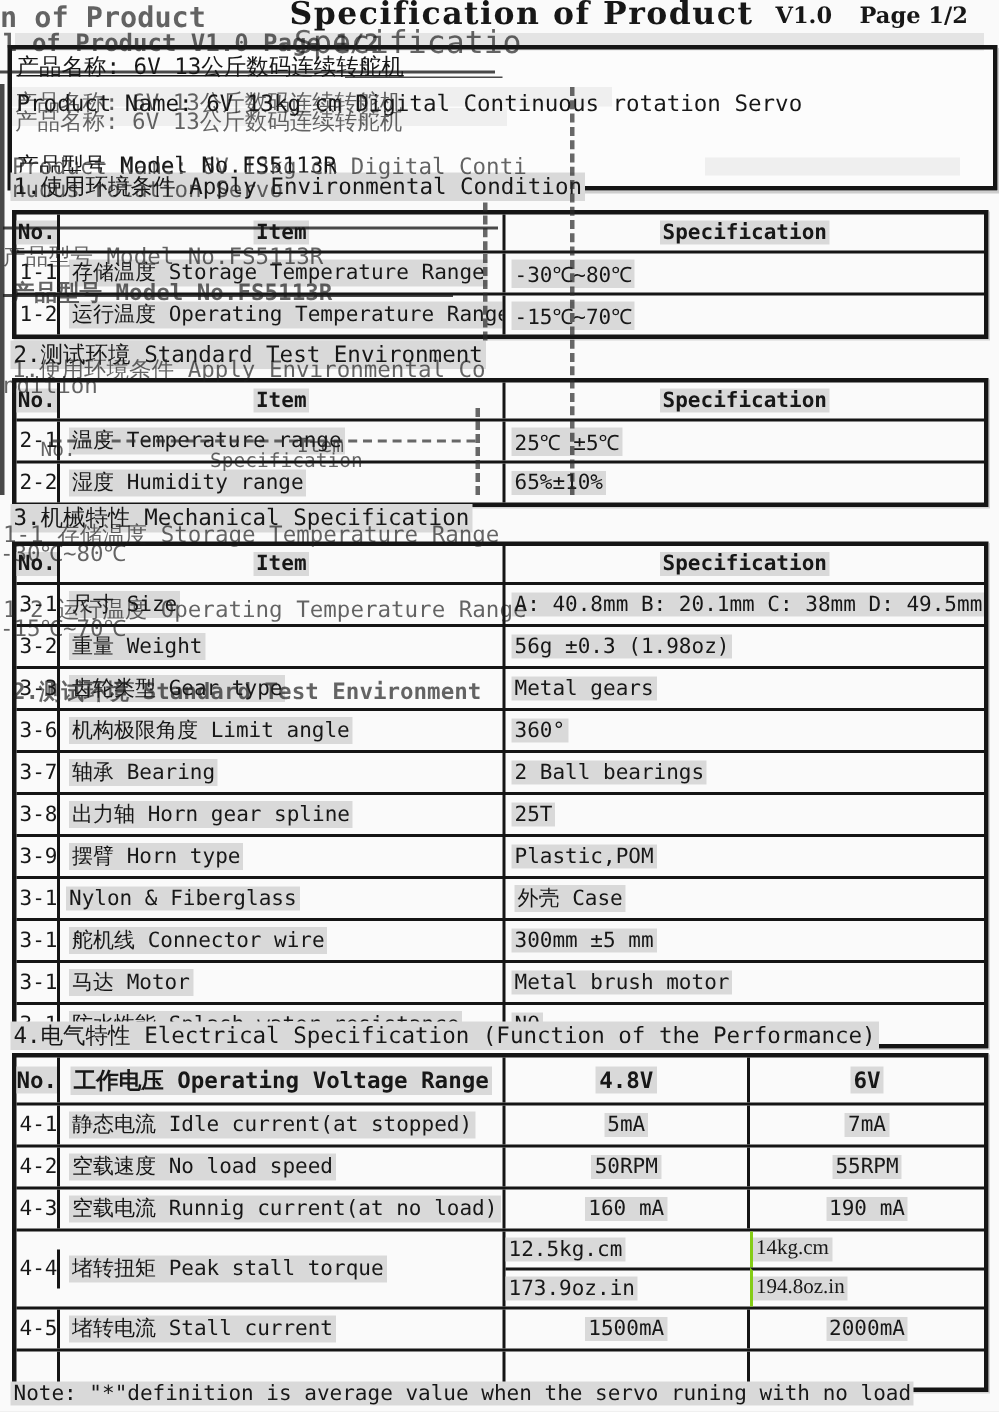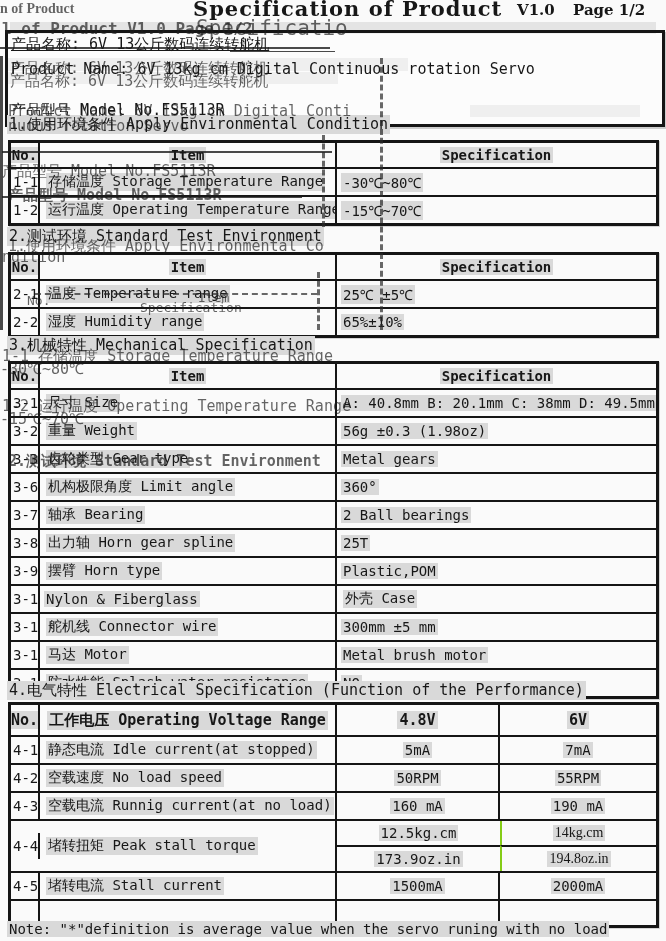--- a/index.html
+++ b/index.html
@@ -28,21 +28,21 @@
   .row.head{min-height:22px;font-weight:bold;}
   .t4 .row.head{min-height:28px;font-size:15px;}
   .c{min-height:inherit;display:flex;align-items:center;padding:1px 2px;white-space:nowrap;overflow:hidden;}
   .c + .c, .subgrid{border-left:2px solid #151515;}
   .c.no{justify-content:flex-start;padding-left:2px;}
   .head .c{justify-content:center;}
   .c.item{padding-left:6px;}
   .c.spec{padding-left:4px;}
   .c.val{justify-content:center;}
   .subgrid{grid-column:3/5;display:grid;grid-template-columns:163px auto;align-self:stretch;}
-  .subgrid span{display:flex;align-items:center;justify-content:center;min-height:24px;white-space:nowrap;}
+  .subgrid span{display:flex;align-items:center;min-height:24px;white-space:nowrap;}
   .subgrid span:nth-child(2n){border-left:2px solid #84cc16;font-family:Liberation Serif, serif;}
   .subgrid span.bt{border-top:2px solid #151515;}
   .note{position:absolute;left:7px;top:921px;font-size:14px;white-space:nowrap;}
   
   .ghost{position:absolute;white-space:nowrap;opacity:.68;color:#1c1c1c;pointer-events:none;}
   .gline{position:absolute;pointer-events:none;}
   .gl-solid{background:#1c1c1c;opacity:.8;}
   .gl-dash-v{border-left:3px dashed #2a2a2a;opacity:.7;}
   .gl-dash-h{border-top:2px dashed #2a2a2a;opacity:.7;}
 </style>
@@ -347,21 +347,21 @@
   <div class="gline gl-dash-v" style="left:380px;top:58px;height:272px;"></div>
   <div class="gline gl-dash-v" style="left:322px;top:135px;height:92px;"></div>
   <div class="gline gl-dash-v" style="left:317px;top:272px;height:58px;"></div>
   <div class="gline gl-solid" style="left:0;top:47px;width:330px;height:2px;"></div>
   <div class="gline gl-solid" style="left:230px;top:51px;width:105px;height:1px;"></div>
   <div class="gline gl-solid" style="left:2px;top:151px;width:330px;height:2px;"></div>
   <div class="gline gl-dash-h" style="left:35px;top:293px;width:282px;"></div>
   <div class="gline gl-solid" style="left:2px;top:196px;width:300px;height:2px;"></div>
 
   <div id="ghost-layer">
-      <span class="ghost" style="left: 0px; top: 1px; font-size: 14px; font-weight: bold; font-family: Liberation Serif, serif;">n of Product</span>
+      <span class="ghost" style="left: 0px; top: 1px; font-size: 19px; font-weight: bold;">n of Product</span>
       <span class="ghost" style="left: 2px; top: 19px; font-size: 16px; font-weight: bold;">l of Product    V1.0  Page 1/2</span>
       <span class="ghost" style="left: 196px; top: 16px; font-size: 21px; font-weight: normal;">Specificatio</span>
       <span class="ghost" style="left: 10px; top: 59px; font-size: 15px;">产品名称: 6V 13公斤数码连续转舵机</span>
       <span class="ghost" style="left: 10px; top: 72px; font-size: 15px;">产品名称: 6V 13公斤数码连续转舵机</span>
       <span class="ghost" style="left: 8px; top: 102px; font-size: 15px;">Product Name: 6V 13kg cm Digital Conti</span>
       <span class="ghost" style="left: 8px; top: 117px; font-size: 15px;">nuous rotation Servo</span>
       <span class="ghost" style="left: 2px; top: 162px; font-size: 15px;">产品型号 Model No.FS5113R</span>
       <span class="ghost" style="left: 8px; top: 186px; font-size: 15px; font-weight: bold;">产品型号 Model No.FS5113R</span>
       <span class="ghost" style="left: 8px; top: 237px; font-size: 15px;">1.使用环境条件  Apply Environmental Co</span>
       <span class="ghost" style="left: 2px; top: 248px; font-size: 15px;">ndition</span>

